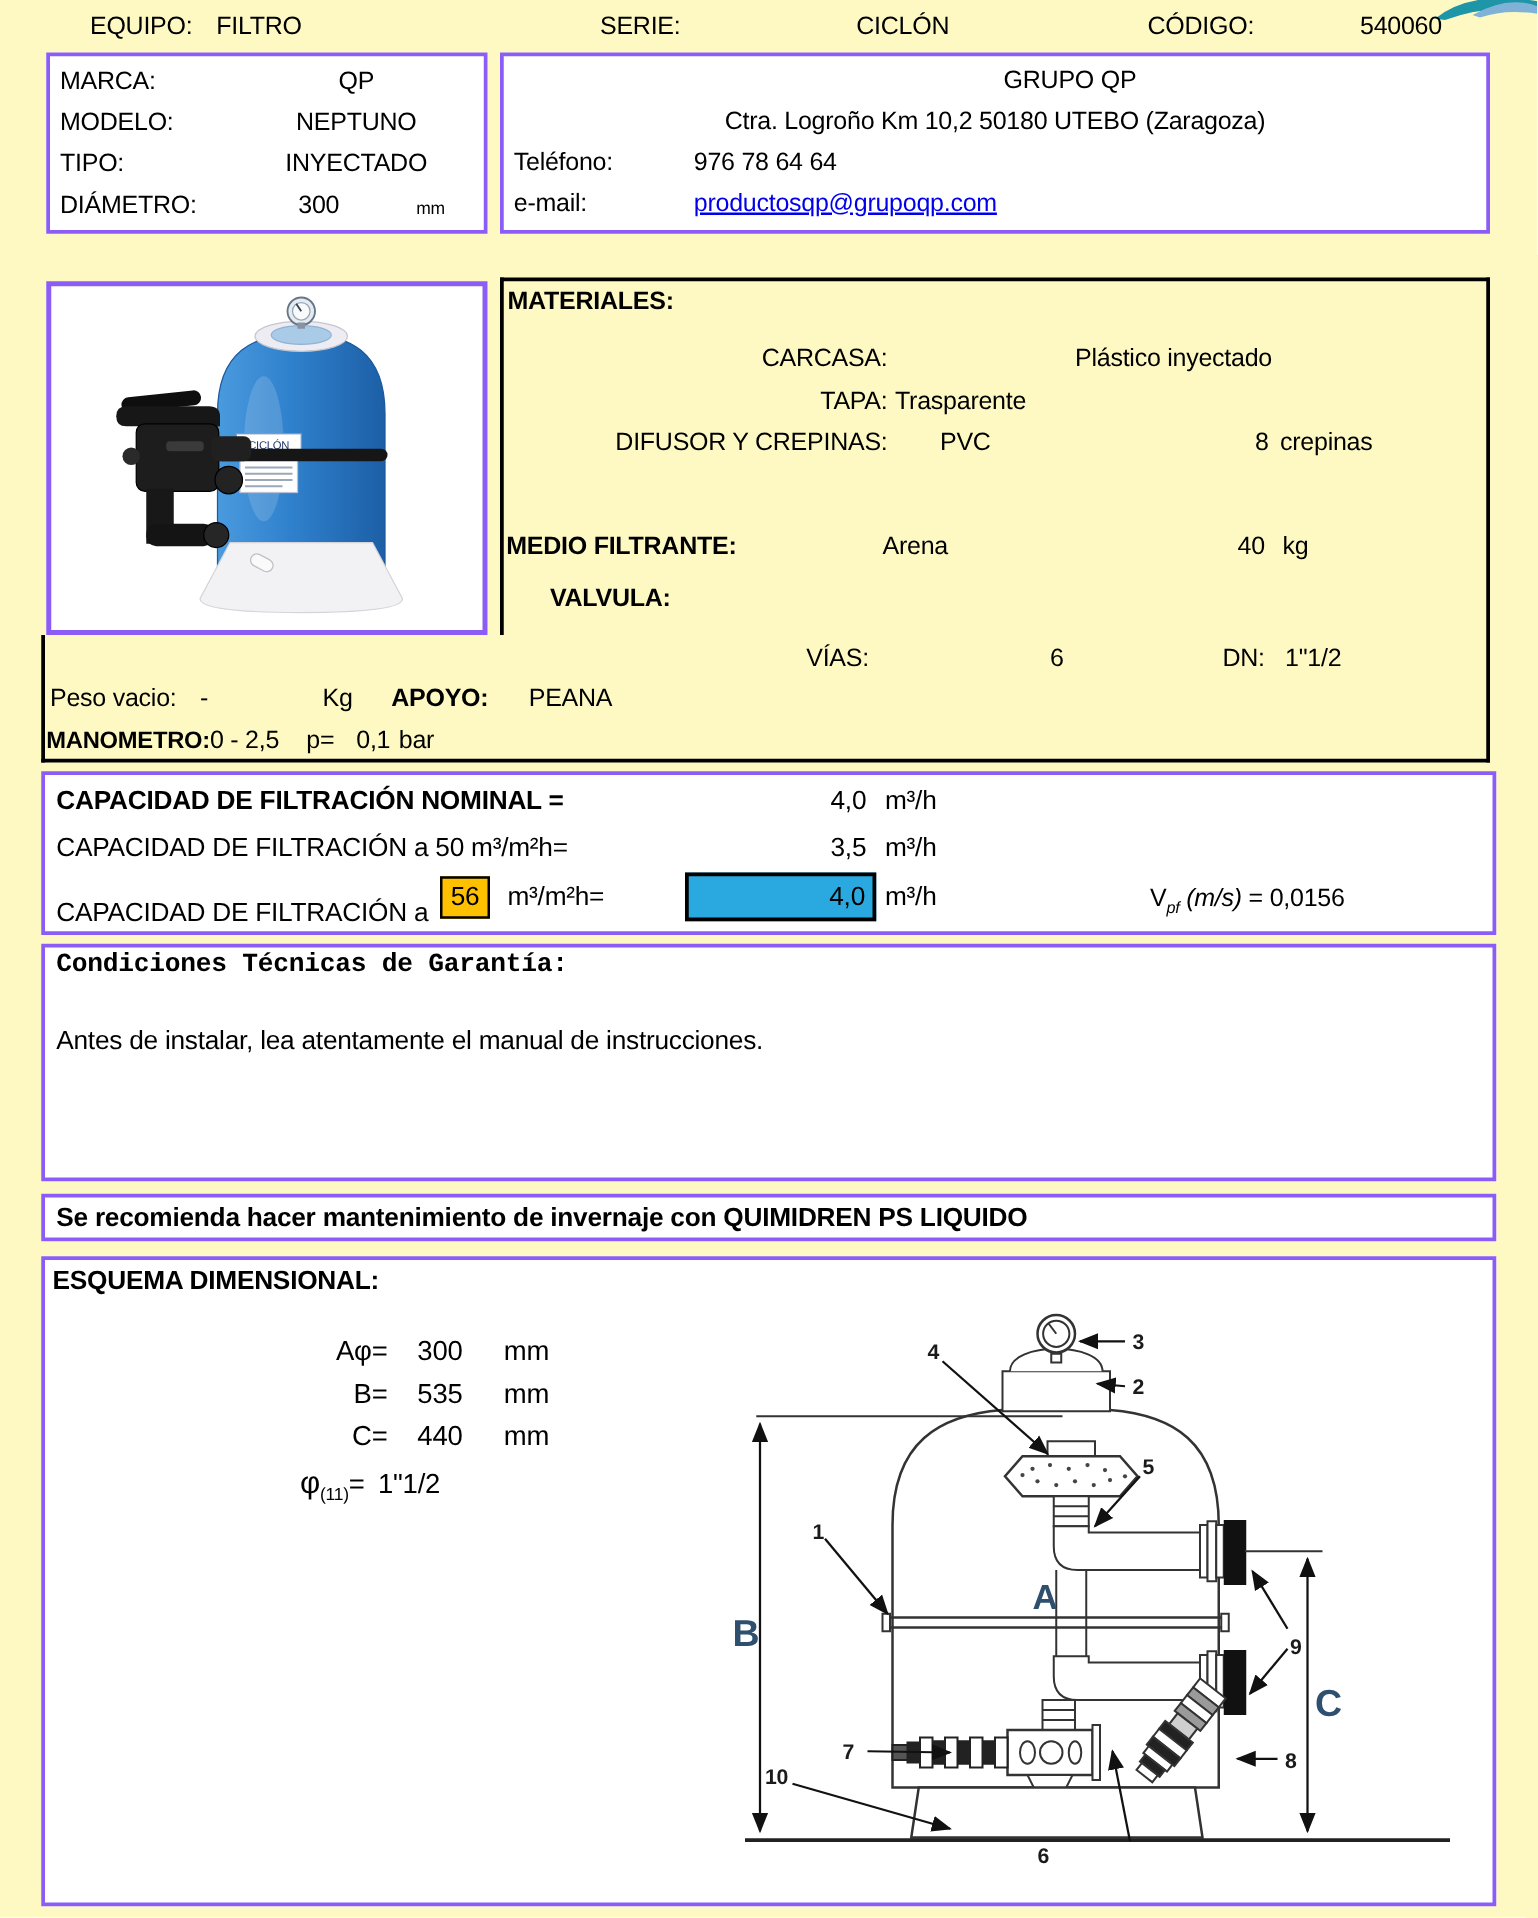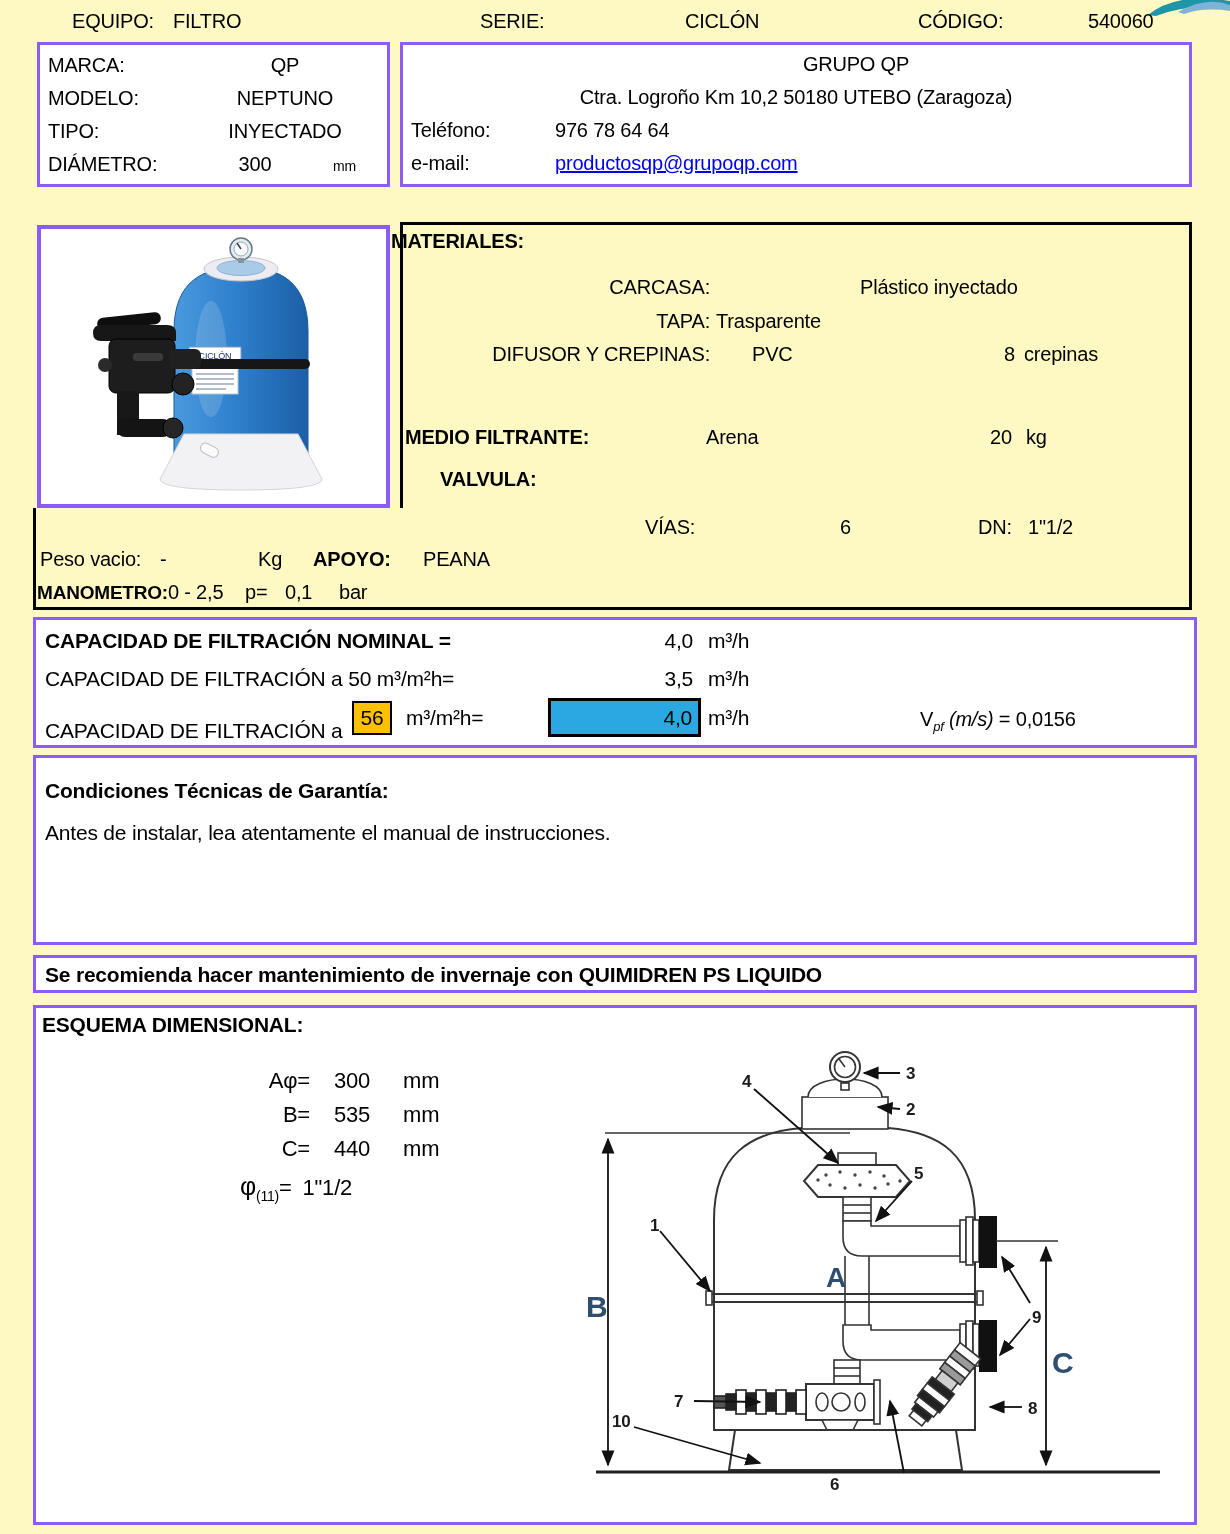--- a/index.html
+++ b/index.html
@@ -107,71 +107,71 @@
         <rect x="92" y="124" width="30" height="8" rx="3" fill="#3a3a3a"></rect>
       </g>
     </svg>
   </div>
 
   <div class="abs" style="left:400px;top:222px;width:792px;height:388px;border-top:3px solid #000;border-right:3px solid #000;"></div>
   <div class="abs" style="left:400px;top:222px;width:3px;height:286px;background:#000;"></div>
 
   <div class="abs" style="left:33px;top:508px;width:1159px;height:102px;border-left:3px solid #000;border-bottom:3px solid #000;"></div>
 
-  <span class="abs b" style="left:391px;top:230px;">MATERIALES:</span>
+  <span class="abs b" style="left:406px;top:230px;">MATERIALES:</span>
   <span class="abs" style="left:400px;top:276px;width:310px;text-align:right;">CARCASA:</span>
   <span class="abs" style="left:860px;top:276px;">Plástico inyectado</span>
   <span class="abs" style="left:400px;top:310px;width:310px;text-align:right;">TAPA:</span>
   <span class="abs" style="left:716px;top:310px;">Trasparente</span>
   <span class="abs" style="left:400px;top:343px;width:310px;text-align:right;">DIFUSOR Y CREPINAS:</span>
   <span class="abs" style="left:752px;top:343px;">PVC</span>
   <span class="abs" style="left:1004px;top:343px;">8</span>
   <span class="abs" style="left:1024px;top:343px;">crepinas</span>
   <span class="abs b" style="left:405px;top:426px;">MEDIO FILTRANTE:</span>
   <span class="abs" style="left:706px;top:426px;">Arena</span>
-  <span class="abs" style="left:990px;top:426px;">20</span>
+  <span class="abs" style="left:990px;top:426px;">40</span>
   <span class="abs" style="left:1026px;top:426px;">kg</span>
   <span class="abs b" style="left:440px;top:468px;">VALVULA:</span>
   <span class="abs" style="left:645px;top:516px;">VÍAS:</span>
   <span class="abs" style="left:840px;top:516px;">6</span>
   <span class="abs" style="left:978px;top:516px;">DN:</span>
   <span class="abs" style="left:1028px;top:516px;">1"1/2</span>
 
   <span class="abs" style="left:40px;top:548px;">Peso vacio:</span>
   <span class="abs" style="left:160px;top:548px;">-</span>
   <span class="abs" style="left:258px;top:548px;">Kg</span>
   <span class="abs b" style="left:313px;top:548px;">APOYO:</span>
   <span class="abs" style="left:423px;top:548px;">PEANA</span>
 
   <span class="abs b" style="left:37px;top:582px;font-size:19px;">MANOMETRO:</span>
   <span class="abs" style="left:168px;top:581px;">0 - 2,5</span>
   <span class="abs" style="left:245px;top:581px;">p=</span>
   <span class="abs" style="left:285px;top:581px;">0,1</span>
-  <span class="abs" style="left:319px;top:581px;margin-left:20px;">bar</span>
+  <span class="abs" style="left:319px;top:581px;">bar</span>
   <div class="abs" style="left:548px;top:576px;">
     <span class="zone" style="width: 154px; background-color: rgb(33, 162, 75);">0,6  -  1,1</span><span class="zone" style="width: 134px; background-color: rgb(255, 192, 0);">1,1 - 1,4</span><span class="zone" style="width: 184px; background-color: rgb(255, 0, 0);">1,4  - 1,7</span>
   </div>
 
   <div class="box" style="left:33px;top:617px;width:1164px;height:131px;">
     <span class="abs b" style="left:9px;top:9px;font-size:21px;">CAPACIDAD DE FILTRACIÓN NOMINAL =</span>
     <span class="abs vcell" style="left:582px;top:9px;width:75px;font-size:21px;">4,0</span>
     <span class="abs" style="left:672px;top:9px;font-size:21px;">m³/h</span>
     <span class="abs" style="left:9px;top:47px;font-size:21px;">CAPACIDAD DE FILTRACIÓN a 50 m³/m²h=</span>
     <span class="abs vcell" style="left:582px;top:47px;width:75px;font-size:21px;">3,5</span>
     <span class="abs" style="left:672px;top:47px;font-size:21px;">m³/h</span>
     <span class="abs" style="left:9px;top:86px;font-size:21px;margin-top:13px;">CAPACIDAD DE FILTRACIÓN a</span>
     <div class="abs" style="left: 316px; top: 81px; width: 40px; height: 34px; border: 2px solid rgb(0, 0, 0); text-align: center; line-height: 30px; font-size: 21px; background-color: rgb(255, 192, 0);">56</div>
     <span class="abs" style="left:370px;top:86px;font-size:21px;">m³/m²h=</span>
     <div class="abs vcell" style="left: 512px; top: 78px; width: 153px; height: 39px; border: 3px solid rgb(0, 0, 0); line-height: 33px; padding-right: 6px; font-size: 21px; background-color: rgb(41, 169, 224);">4,0</div>
     <span class="abs" style="left:672px;top:86px;font-size:21px;">m³/h</span>
     <span class="abs" style="left:884px;top:88px;"><span>V</span><span class="sub i">pf</span>&nbsp;<span class="i">(m/s)</span>&nbsp;<span>=</span>&nbsp;<span>0,0156</span></span>
   </div>
 
   <div class="box" style="left:33px;top:755px;width:1164px;height:190px;font-size:21px;">
-    <span class="abs b" style="left:9px;top:21px;">Condiciones Técnicas de Garantía:</span>
+    <span class="abs b" style="left:9px;top:3px;font-family:Liberation Mono, monospace;">Condiciones Técnicas de Garantía:</span>
     <span class="abs" style="left:9px;top:63px;">Antes de instalar, lea atentamente el manual de instrucciones.</span>
   </div>
 
   <div class="box" style="left:33px;top:955px;width:1164px;height:38px;">
     <span class="abs b" style="left:9px;top:5px;font-size:21px;">Se recomienda hacer mantenimiento de invernaje con QUIMIDREN PS LIQUIDO</span>
   </div>
 
   <div class="box" style="left:33px;top:1005px;width:1164px;height:520px;"></div>
   <span class="abs b" style="left:42px;top:1013px;font-size:21px;">ESQUEMA DIMENSIONAL:</span>
 

